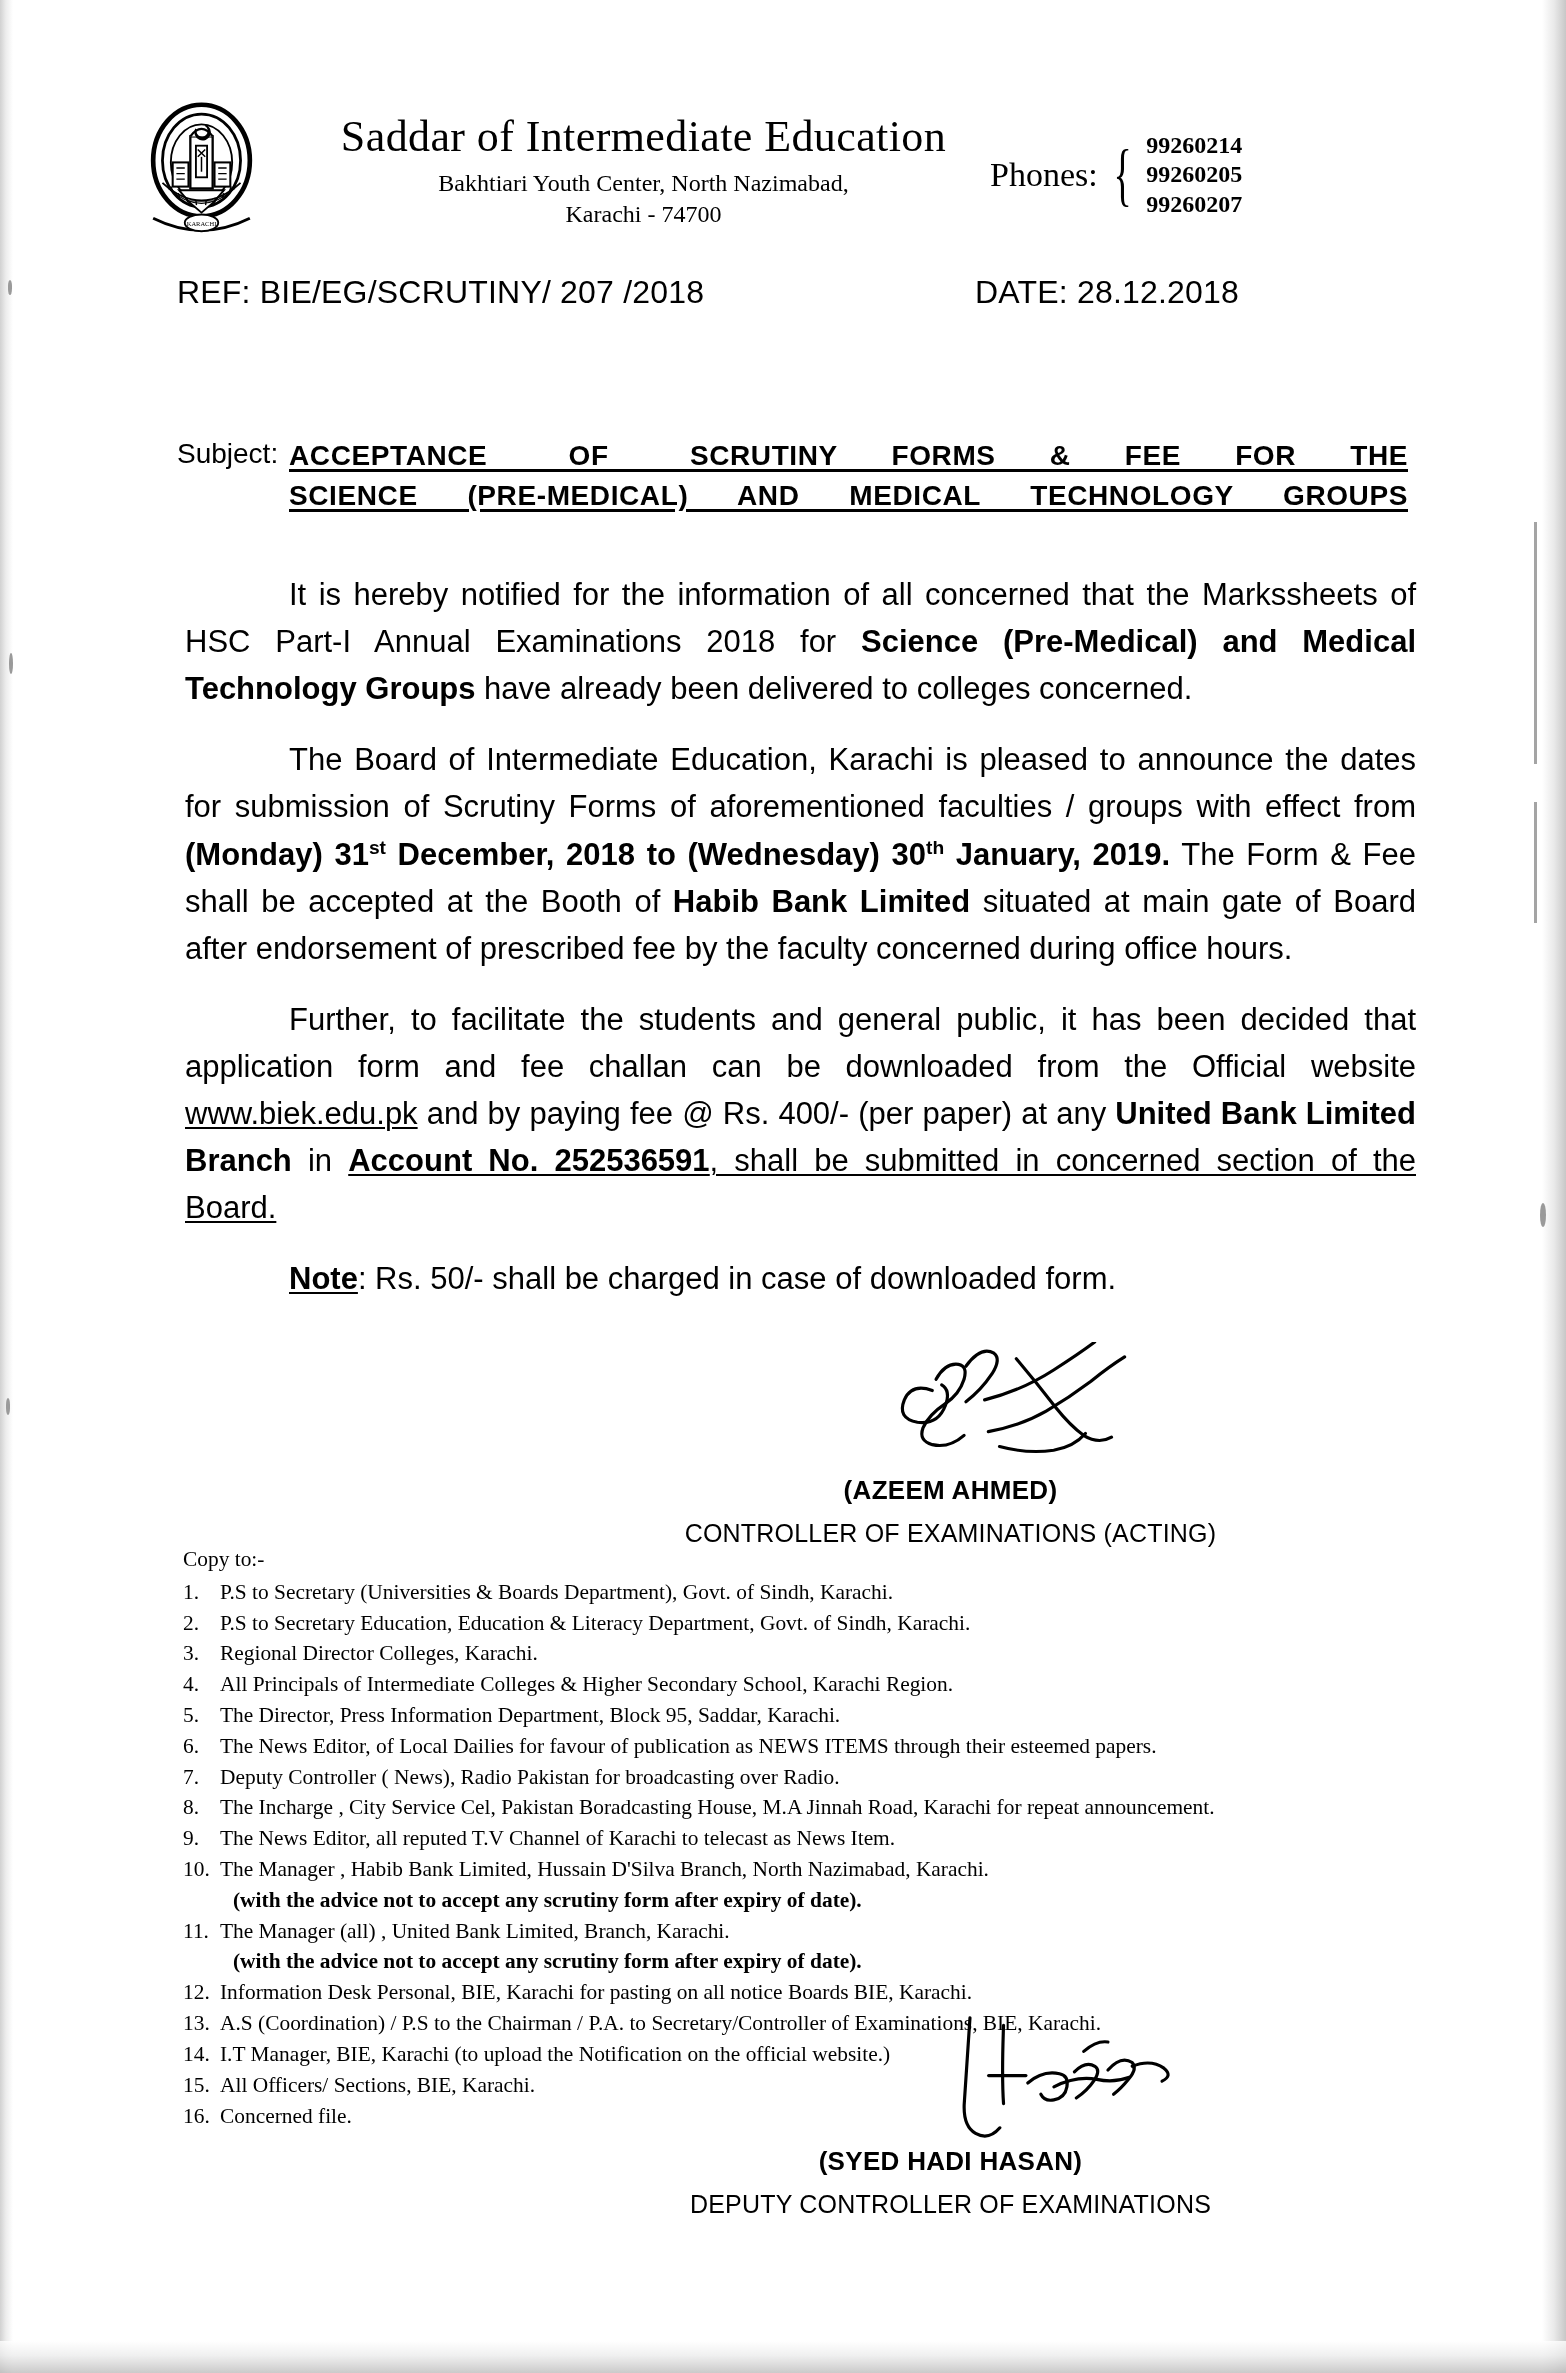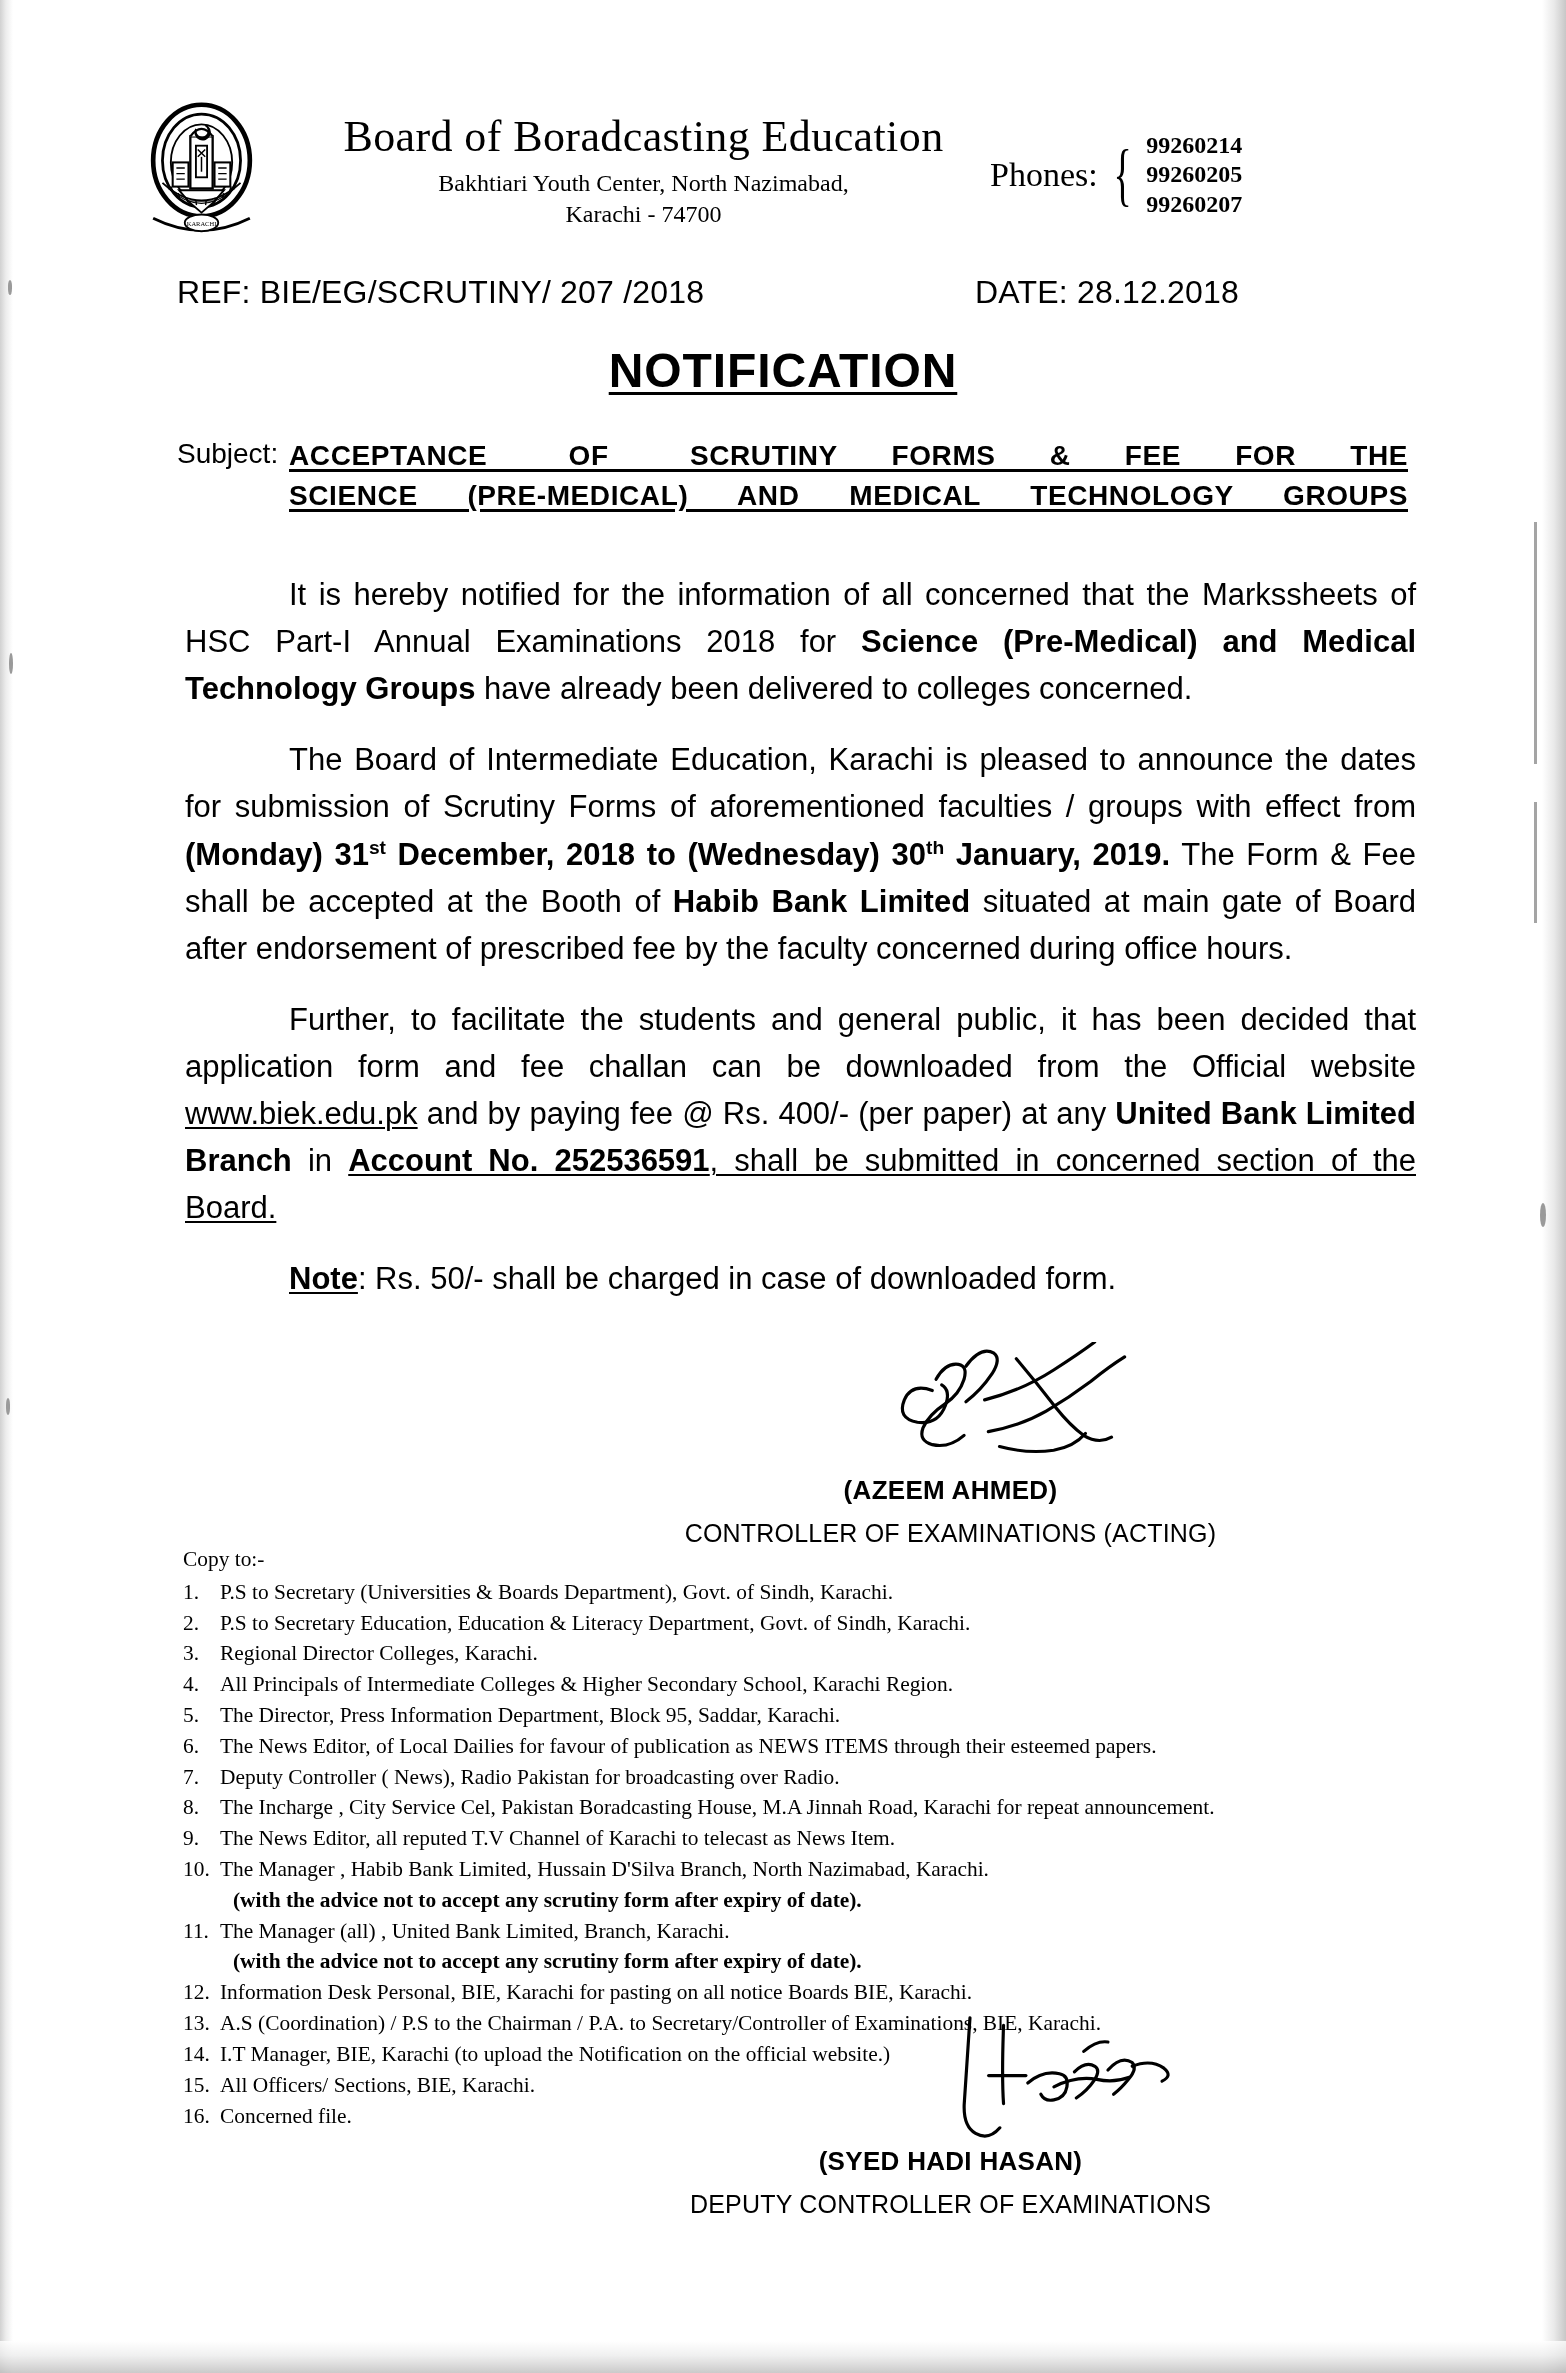--- a/index.html
+++ b/index.html
@@ -345,42 +345,41 @@
         <g stroke-width="1.5">
           <path d="M31 92 l2 5 M39 99 l1.5 5 M48 104 l1 5 M58 107 l.6 5 M69 107 l-.6 5 M79 104 l-1 5 M88 99 l-1.5 5 M96 92 l-2 5"></path>
         </g>
         <path d="M12 126 q52 26 104 0" stroke-width="3" fill="none"></path>
         <ellipse cx="64" cy="131" rx="18" ry="9" stroke-width="2" fill="#fff"></ellipse>
         <text x="64" y="134" font-size="7" text-anchor="middle" fill="#000" stroke="none" font-family="Liberation Serif, serif">KARACHI</text>
       </svg>
     </div>
 
     <div class="head-titles">
-      <div class="org-name">Board of Boradcasting Education</div>
+      <div class="org-name">Saddar of Intermediate Education</div>
       <div class="org-addr">Bakhtiari Youth Center, North Nazimabad,</div>
       <div class="org-addr2">Karachi - 74700</div>
     </div>
 
     <div class="phones-wrap">
       <span class="phones-label">Phones:</span>
       <span class="brace">{</span>
       <span class="phone-list">
         <span>99260214</span><br>
         <span>99260205</span><br>
         <span>99260207</span>
       </span>
     </div>
   </div>
 
   <div class="refline">
     <div class="ref-text">REF: BIE/EG/SCRUTINY/ 207 /2018</div>
     <div class="date-text">DATE:   28.12.2018</div>
   </div>
 
-  <div class="notif-title">NOTIFICATION</div>
 
   <div class="subject-row">
     <div class="subject-label">Subject:</div>
     <div class="subject-body">
       <span class="subject-line">ACCEPTANCE   OF   SCRUTINY  FORMS  &amp;  FEE  FOR  THE</span>
       <span class="subject-line">SCIENCE (PRE-MEDICAL) AND MEDICAL TECHNOLOGY GROUPS</span>
     </div>
   </div>
 
   <div class="body">

